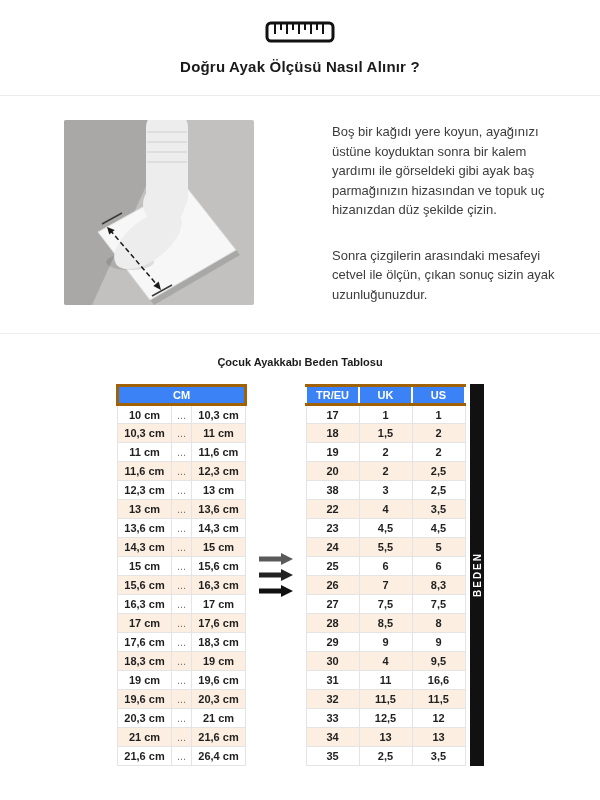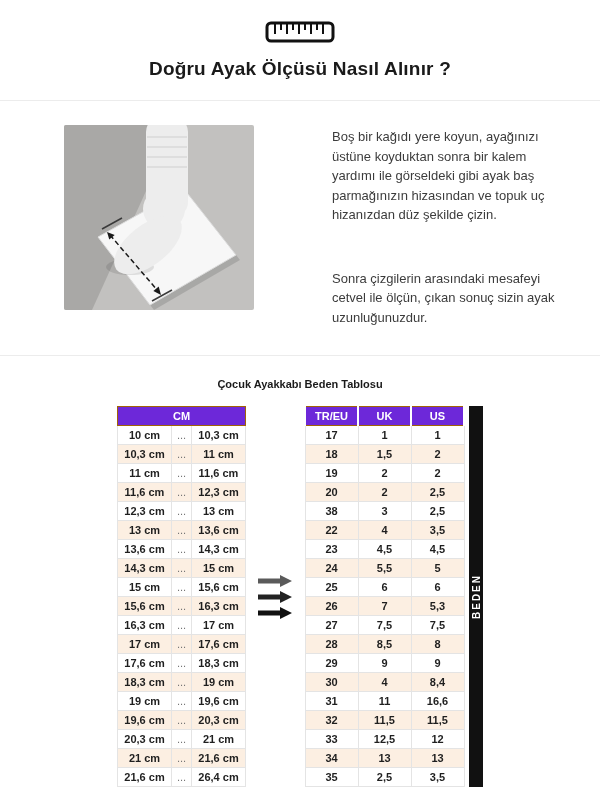--- a/index.html
+++ b/index.html
@@ -6,36 +6,36 @@
   html,body { background:#ffffff; }
   body {
     width:600px; height:800px; margin:0 auto; overflow:hidden;
     font-family:"Liberation Sans", sans-serif; color:#222;
   }
   .page { width:600px; height:800px; background:#fff; }
 
   
   .header-section { text-align:center; padding:18px 0 20px; border-bottom:1px solid #ececec; }
   .ruler-wrap { display:flex; justify-content:center; margin-bottom:12px; }
-  .page-title { font-size:19px; font-weight:bold; color:#1a1a1a; letter-spacing:.2px; }
+  .page-title { font-size:15px; font-weight:bold; color:#1a1a1a; letter-spacing:.2px; }
 
   
   .instructions-section { display:flex; padding:24px 40px 28px 64px; border-bottom:1px solid #ececec;gap:46px; }
   .illustration { width:190px; height:185px; flex:0 0 auto; overflow:hidden; border-radius:2px; }
   .instruction-texts { margin-left:32px; padding-top:2px; }
   .instruction-texts p { font-size:13px; line-height:1.5; color:#3c3c3c; }
-  .instruction-texts p + p { margin-top:44px; }
+  .instruction-texts p + p { margin-top:26px; }
 
   
   .chart-section { padding:22px 0 18px; }
   .chart-title { text-align:center; font-size:11px; font-weight:bold; color:#1a1a1a; margin-bottom:16px; }
   .tables-row { display:flex; justify-content:center; align-items:stretch; }
 
   table { border-collapse:collapse; font-size:11px; align-self:flex-start; }
-  th { background:#6d28d9; color:#fff; font-size:11px; font-weight:bold; height:19px; padding:0 2px; border:1px solid #a16207; }
+  th { background:#3b82f6; color:#fff; font-size:11px; font-weight:bold; height:19px; padding:0 2px; border:3px solid #a16207; }
   .size-table th { border-left:2px solid #fff; border-right:2px solid #fff; }
   td { border:1px solid #e4e4e4; text-align:center; height:19px; padding:0 3px; color:#1f1f1f; font-weight:700; }
   tr.alt td { background:#fcefe2; }
   .cm-table td:nth-child(1) { width:54px; }
   .cm-table td:nth-child(2) { width:20px; color:#777; font-weight:400; }
   .cm-table td:nth-child(3) { width:54px; }
   .size-table td { width:53px; }
 
   .arrows { align-self:center; display:flex; flex-direction:column; gap:4px; margin:0 12px; }
   .beden-bar { width:14px; background:#111; margin-left:4px; align-self:stretch;
@@ -281,41 +281,41 @@
               <td>5</td>
             </tr>
             <tr>
               <td>25</td>
               <td>6</td>
               <td>6</td>
             </tr>
             <tr class="alt">
               <td>26</td>
               <td>7</td>
-              <td>5,3</td>
+              <td>8,3</td>
             </tr>
             <tr>
               <td>27</td>
               <td>7,5</td>
               <td>7,5</td>
             </tr>
             <tr class="alt">
               <td>28</td>
               <td>8,5</td>
               <td>8</td>
             </tr>
             <tr>
               <td>29</td>
               <td>9</td>
               <td>9</td>
             </tr>
             <tr class="alt">
               <td>30</td>
               <td>4</td>
-              <td>8,4</td>
+              <td>9,5</td>
             </tr>
             <tr>
               <td>31</td>
               <td>11</td>
               <td>16,6</td>
             </tr>
             <tr class="alt">
               <td>32</td>
               <td>11,5</td>
               <td>11,5</td>

